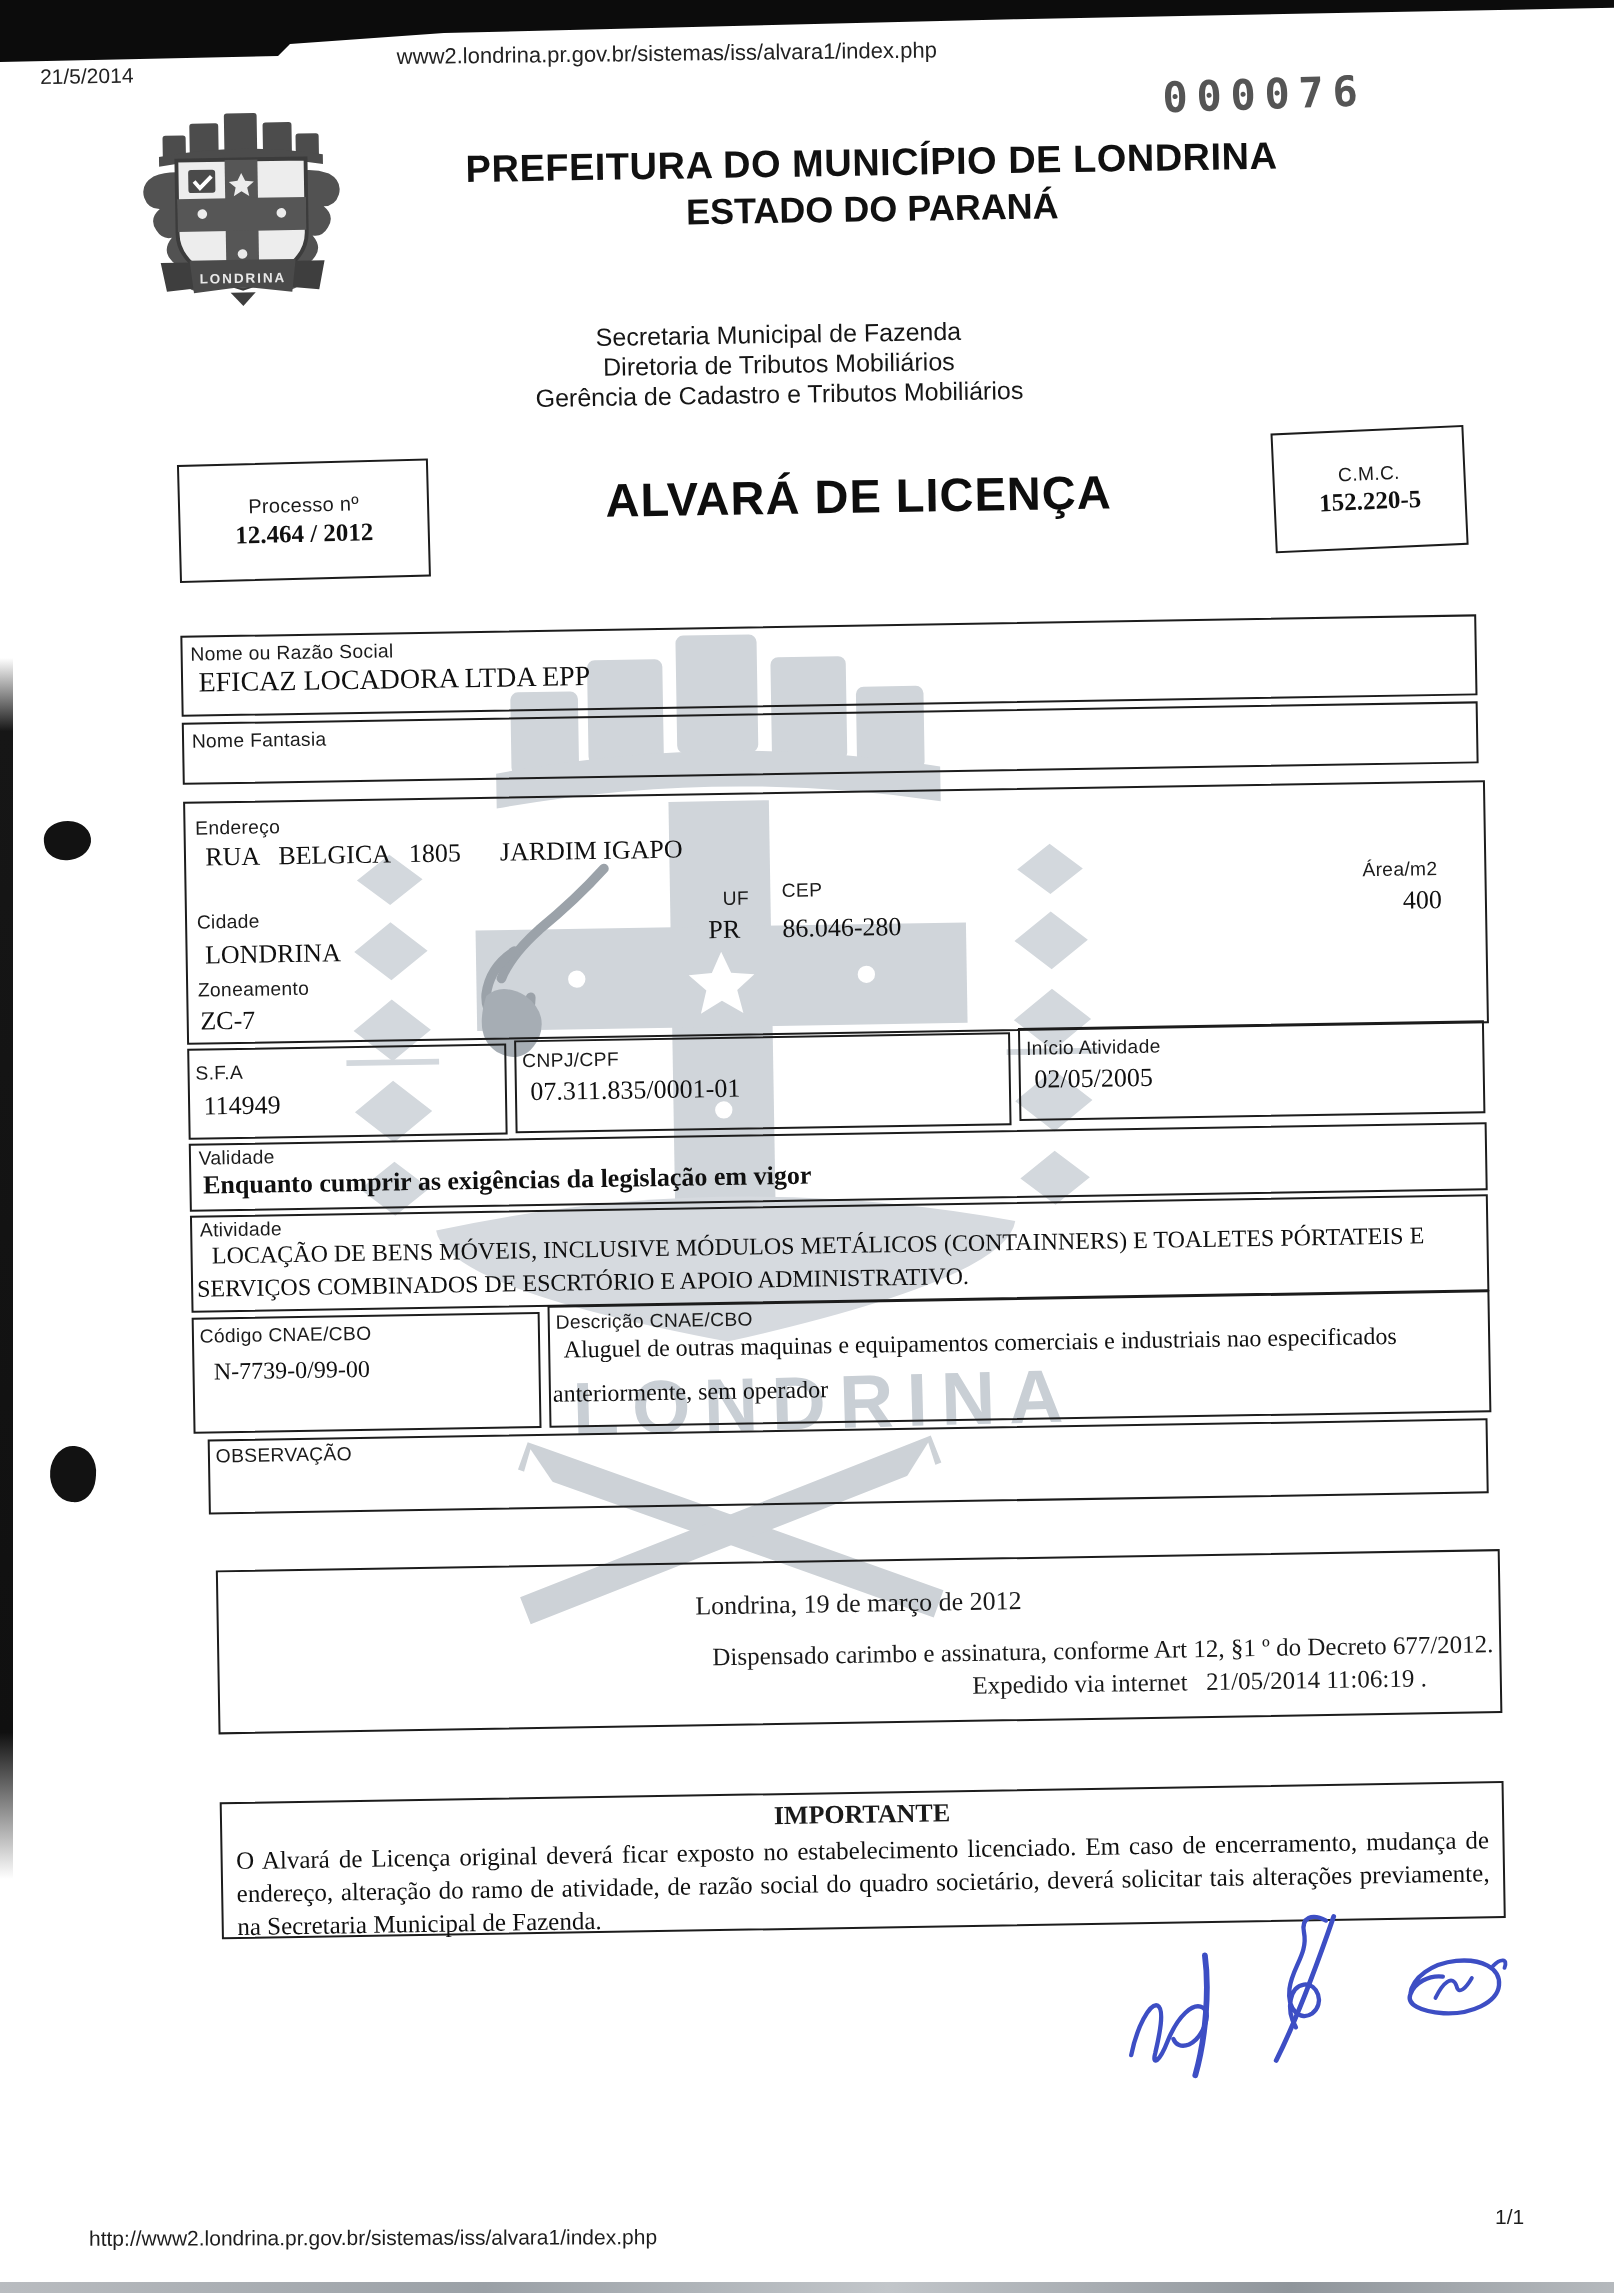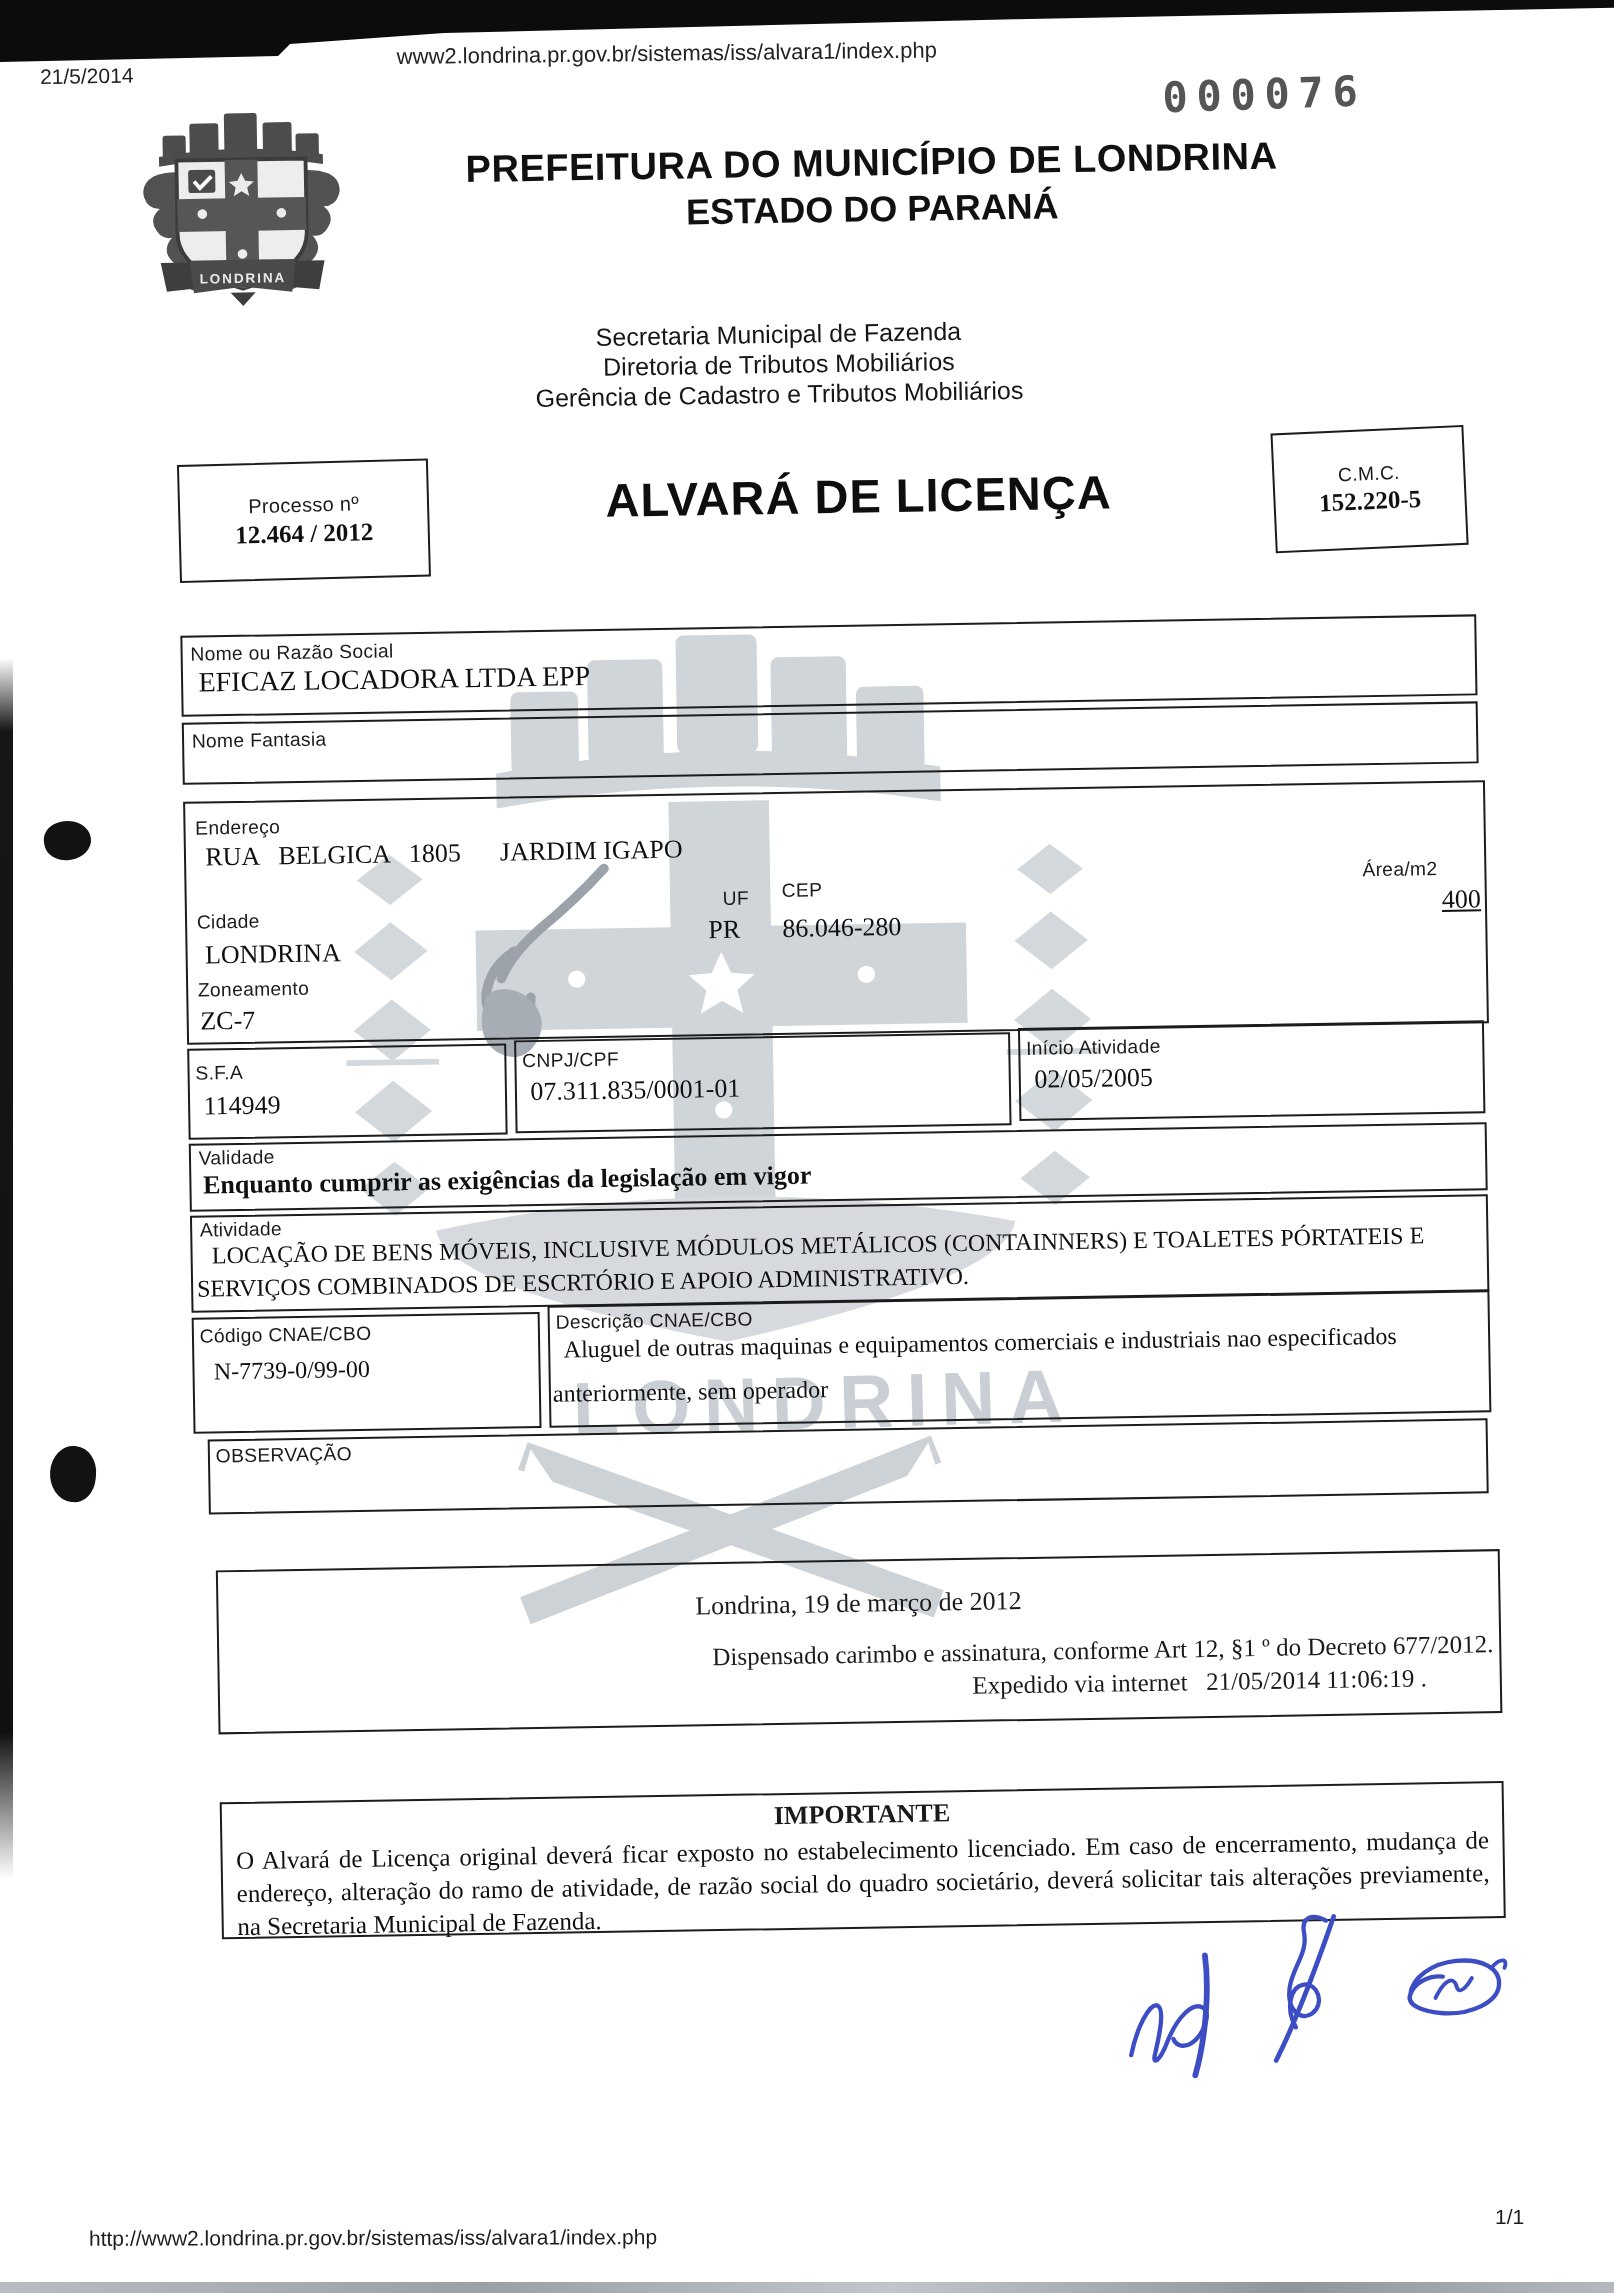--- a/index.html
+++ b/index.html
@@ -215,21 +215,21 @@
       <div class="inlbl lbl" style="left:9.7px;top:108px;">Cidade</div>
       <div class="inval val" style="left:17.4px;top:137px;">LONDRINA</div>
 
       <div class="inlbl lbl" style="left:536px;top:93px;">UF</div>
       <div class="inval val" style="left:521px;top:120px;">PR</div>
 
       <div class="inlbl lbl" style="left:595px;top:86px;">CEP</div>
       <div class="inval val" style="left:595px;top:120px;">86.046-280</div>
 
       <div class="inlbl lbl" style="left:1176px;top:75px;">Área/m2</div>
-      <div class="inval val" style="left:1255px;top:102px;text-decoration:underline;">400</div>
+      <div class="inval val" style="left:1216px;top:102px;">400</div>
 
       <div class="inlbl lbl" style="left:9.7px;top:176px;">Zoneamento</div>
       <div class="inval val" style="left:11.6px;top:203px;">ZC-7</div>
     </div>
 
     <div class="box sfa-box">
       <div class="inlbl lbl" style="left:5.8px;top:11.6px;">S.F.A</div>
       <div class="inval val" style="left:13.5px;top:41px;">114949</div>
     </div>
     <div class="box cnpj-box">

